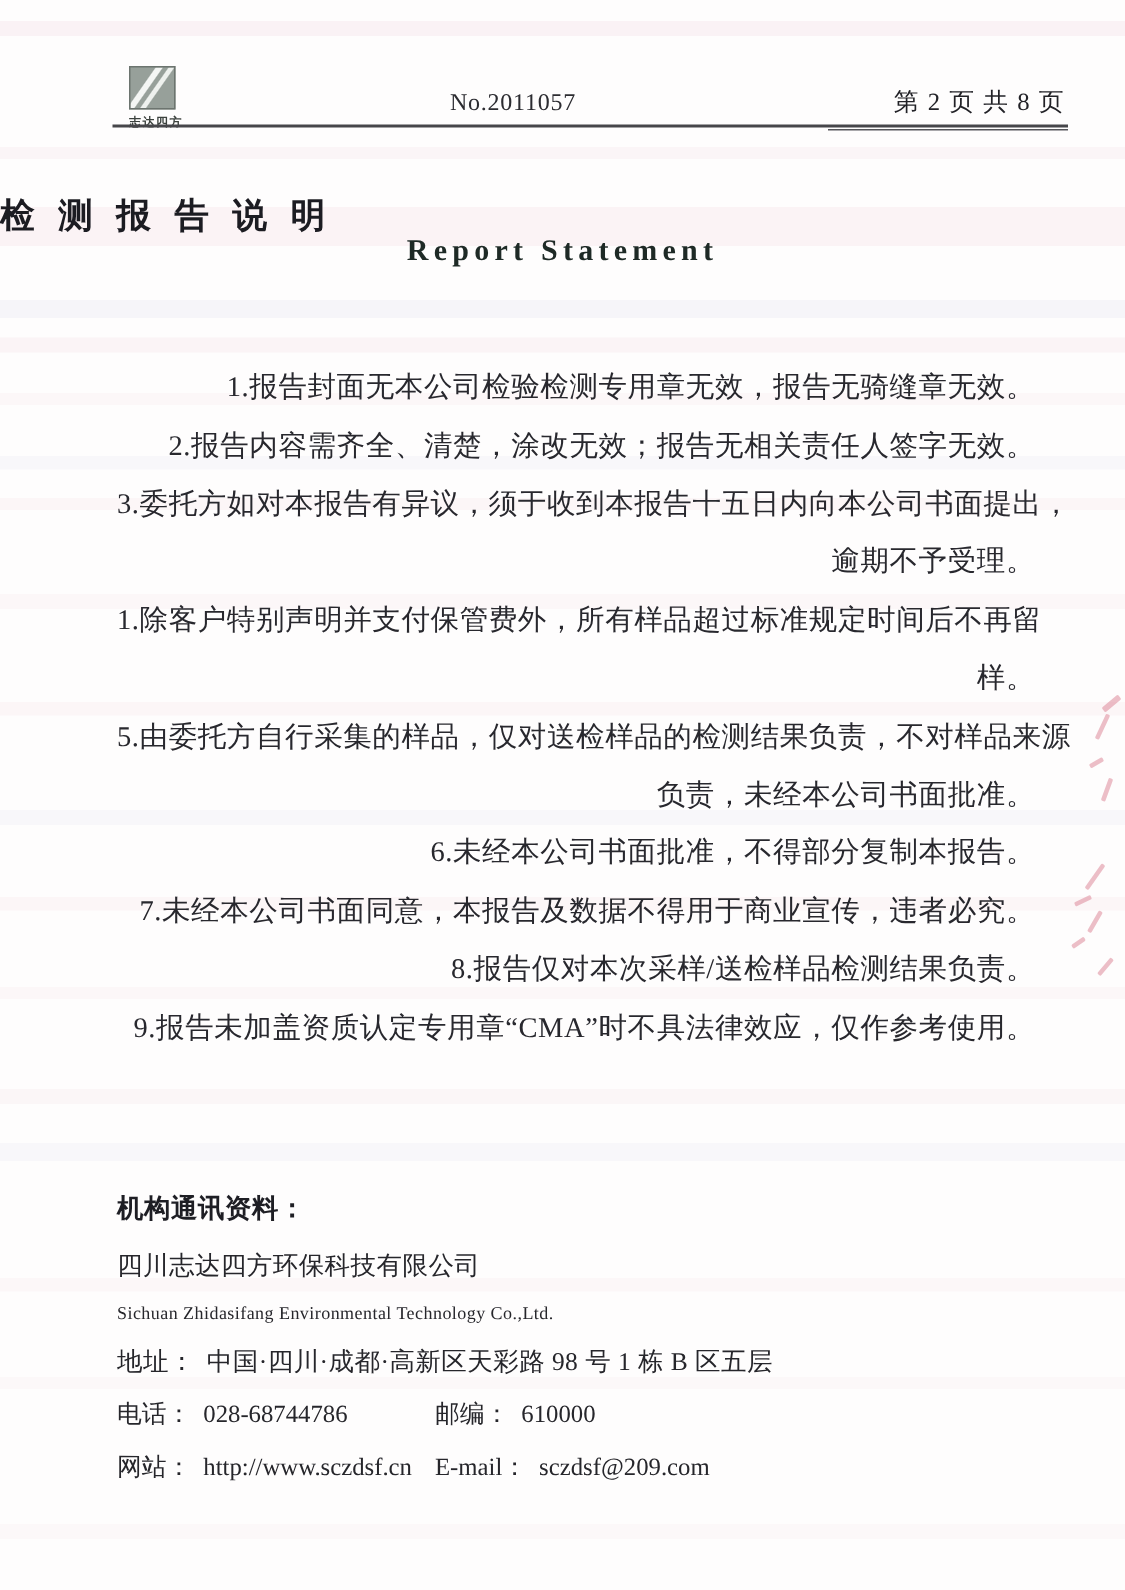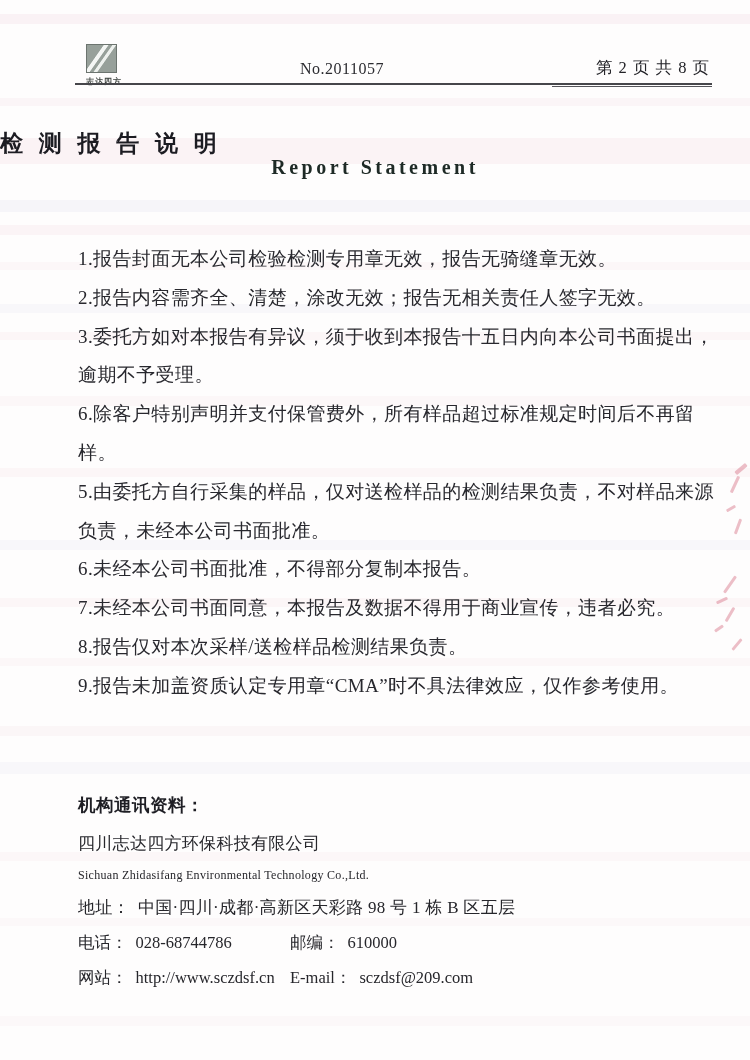--- a/index.html
+++ b/index.html
@@ -78,21 +78,21 @@
     letter-spacing: 3.5px; color: #1e2a26;
     font-family: "Liberation Serif", "DejaVu Serif", serif;
   }
 
   
   .statements {
     position: absolute; left: 78px; top: 240px; width: 612px;
   }
   .stmt-line {
     font-size: 19px; line-height: 38.8px; letter-spacing: 0.4px;
-    color: #28282e; white-space: nowrap;
+    color: #28282e; white-space: nowrap; text-align: right;
   }
 
   
   .contact { position: absolute; left: 78px; top: 793px; width: 560px; }
   .contact-heading {
     font-family: "Liberation Sans", "DejaVu Sans", sans-serif;
     font-size: 17.5px; font-weight: bold; color: #1e1e24;
     margin-bottom: 15px; letter-spacing: 0.5px;
   }
   .contact-row { font-size: 17px; color: #26262b; margin-bottom: 13px; letter-spacing: 0.3px; }
@@ -152,21 +152,21 @@
   <div class="page-info-rule"></div>
 
   <div class="title">检 测 报 告 说 明</div>
   <div class="subtitle">Report Statement</div>
 
   <div class="statements">
     <div class="stmt-line">1.报告封面无本公司检验检测专用章无效，报告无骑缝章无效。</div>
     <div class="stmt-line">2.报告内容需齐全、清楚，涂改无效；报告无相关责任人签字无效。</div>
     <div class="stmt-line">3.委托方如对本报告有异议，须于收到本报告十五日内向本公司书面提出，</div>
     <div class="stmt-line">逾期不予受理。</div>
-    <div class="stmt-line">6.除客户特别声明并支付保管费外，所有样品超过标准规定时间后不再留</div>
+    <div class="stmt-line">1.除客户特别声明并支付保管费外，所有样品超过标准规定时间后不再留</div>
     <div class="stmt-line">样。</div>
     <div class="stmt-line">5.由委托方自行采集的样品，仅对送检样品的检测结果负责，不对样品来源</div>
     <div class="stmt-line">负责，未经本公司书面批准。</div>
     <div class="stmt-line">6.未经本公司书面批准，不得部分复制本报告。</div>
     <div class="stmt-line">7.未经本公司书面同意，本报告及数据不得用于商业宣传，违者必究。</div>
     <div class="stmt-line">8.报告仅对本次采样/送检样品检测结果负责。</div>
     <div class="stmt-line">9.报告未加盖资质认定专用章“CMA”时不具法律效应，仅作参考使用。</div>
   </div>
 
   <div class="contact">

